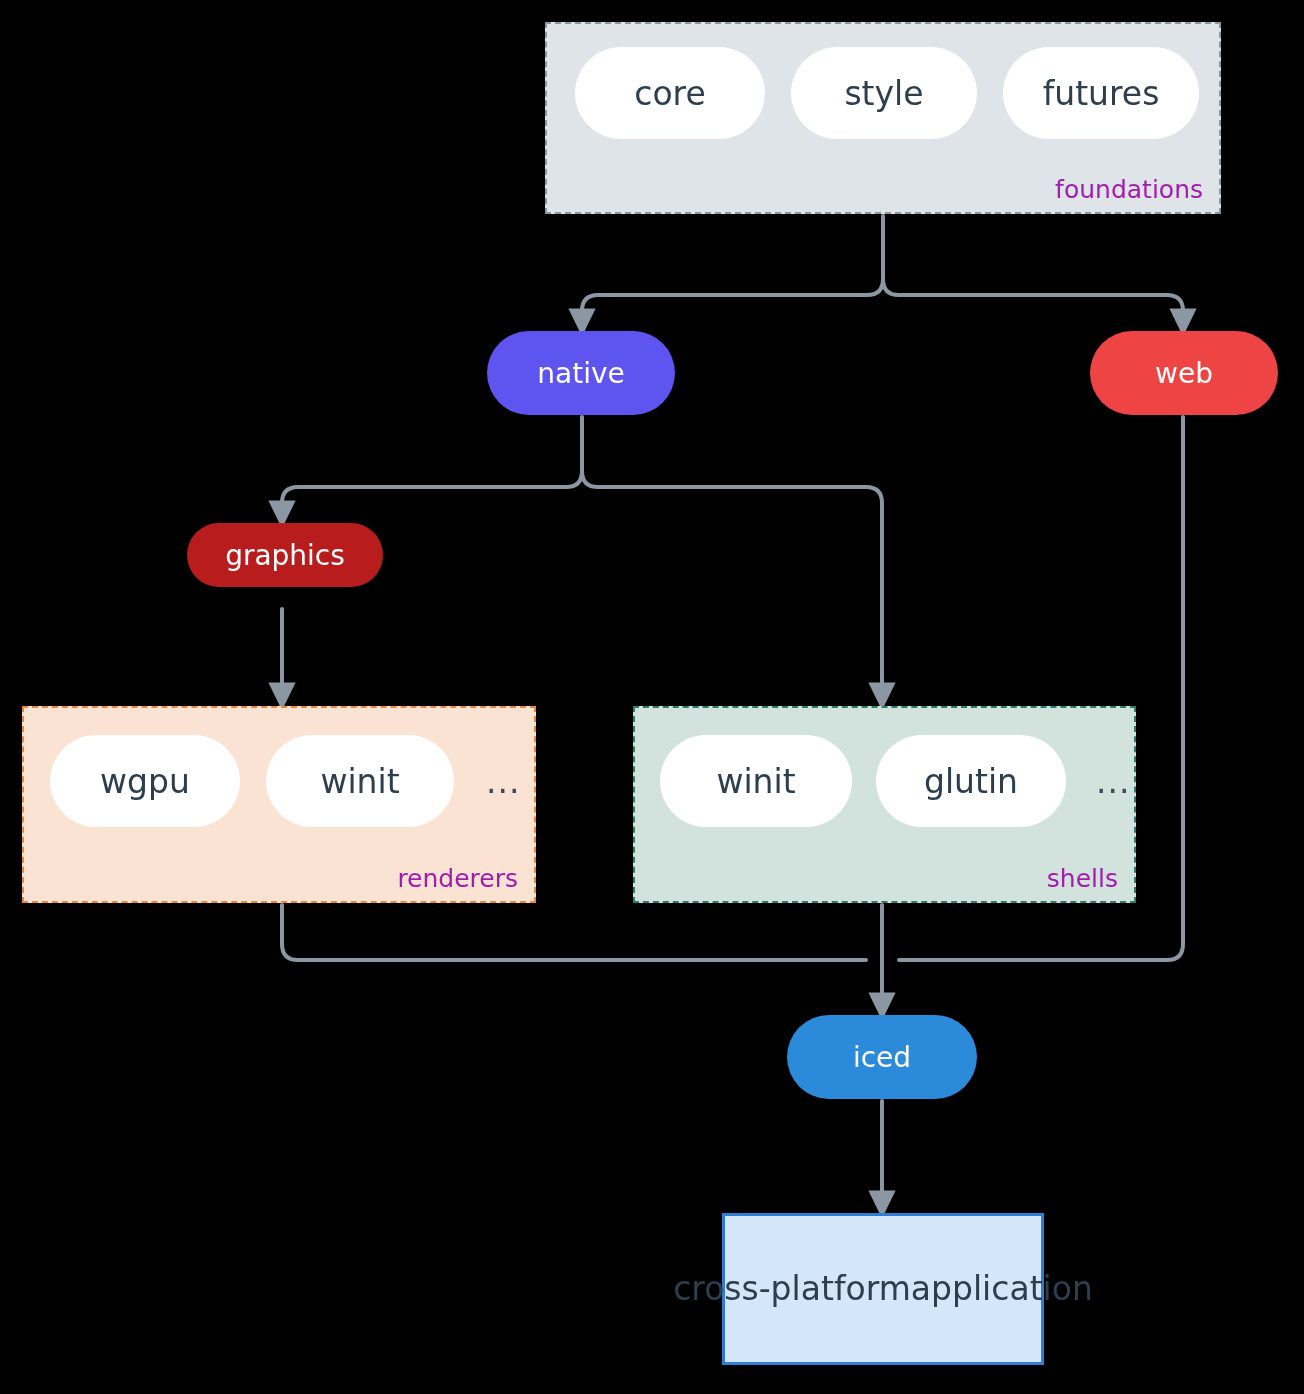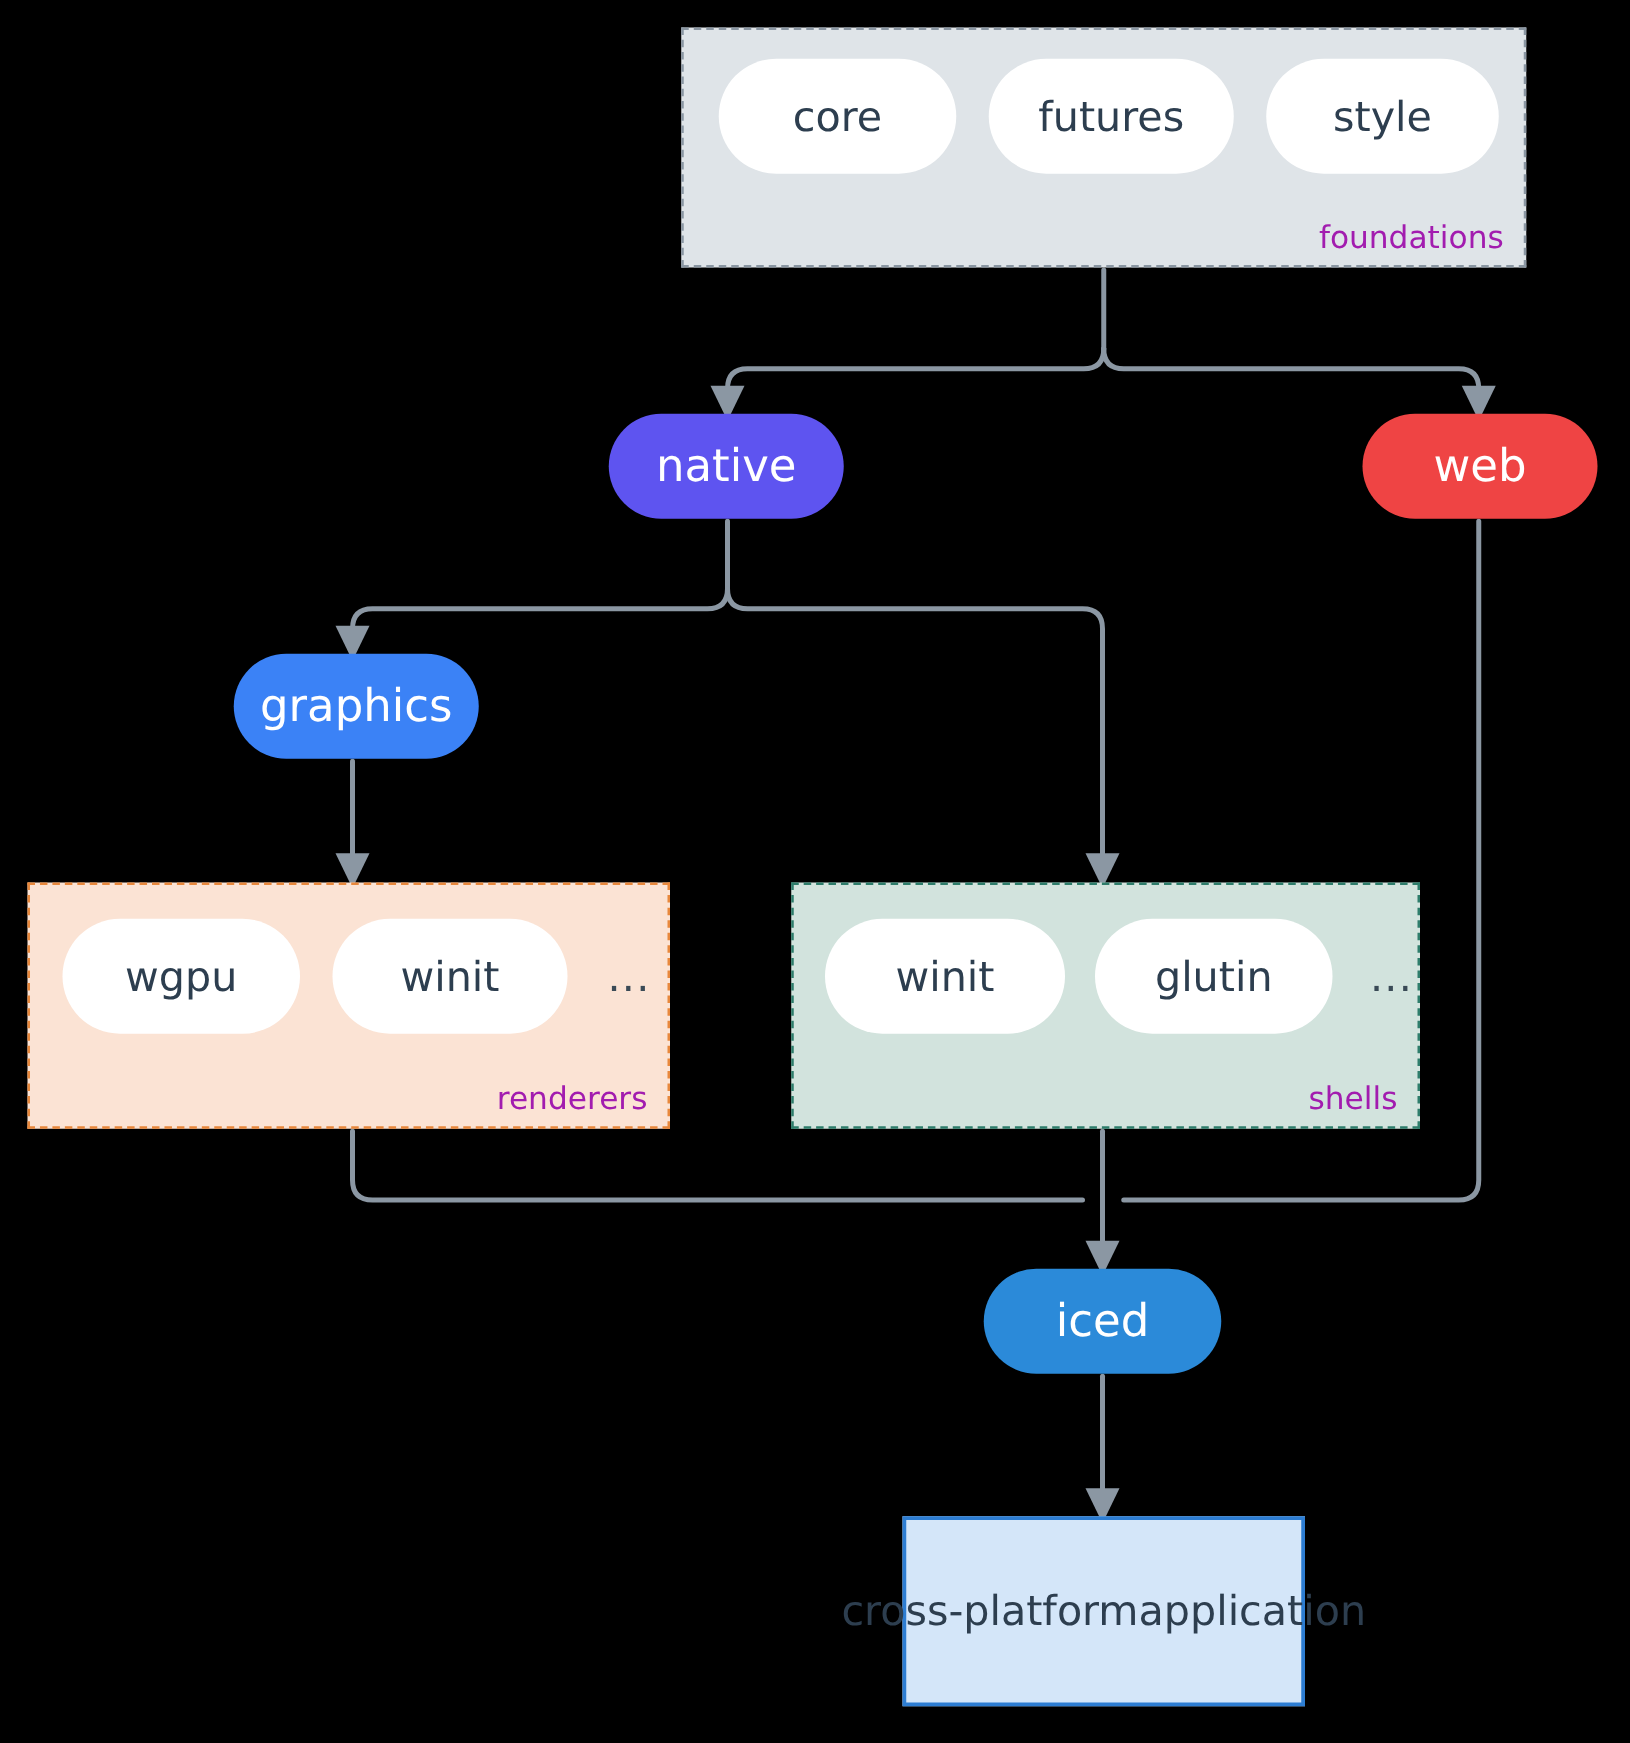--- a/index.html
+++ b/index.html
@@ -123,29 +123,29 @@
     white-space: nowrap;
   }
 
   
   .node {
     position: absolute;
     display: flex;
     align-items: center;
     justify-content: center;
     color: #ffffff;
-    font-size: 36px;
+    font-size: 28px;
     box-sizing: border-box;
     white-space: nowrap;
   }
   .node.pill { border-radius: 48px; }
 
   .node.native   { left: 487px;  top: 331px;  width: 188px; height: 84px;  background: #5e54f0; }
   .node.web      { left: 1090px; top: 331px;  width: 188px; height: 84px;  background: #ef4444; }
-  .node.graphics { left: 187px;  top: 523px;  width: 196px; height: 84px;  background: #3b82f6; }
+  .node.graphics { left: 187px;  top: 523px;  width: 196px; height: 64px;  background: #b91c1c; }
   .node.iced     { left: 787px;  top: 1015px; width: 190px; height: 84px;  background: #2b8ad9; }
 
   .node.app {
     left: 722px;
     top: 1213px;
     width: 322px;
     height: 152px;
     background: #d4e6f9;
     border: 3px solid #2d7dd2;
     color: #2d3e4f;
@@ -183,22 +183,22 @@
       <path d="M1183,417 L1183,944 Q1183,960 1167,960 L899,960"></path>
       <path d="M882,905 L882,1007" marker-end="url(#arrow)"></path>
 
       <path d="M882,1101 L882,1205" marker-end="url(#arrow)"></path>
     </g>
   </svg>
 
   <div class="group foundations">
     <div class="pill-row">
       <div class="wpill w-core">core</div>
+      <div class="wpill w-style">style</div>
       <div class="wpill w-futures">futures</div>
-      <div class="wpill w-style">style</div>
     </div>
     <div class="group-label">foundations</div>
   </div>
 
   <div class="node pill native">native</div>
   <div class="node pill web">web</div>
 
   <div class="node pill graphics">graphics</div>
 
   <div class="group renderers">

